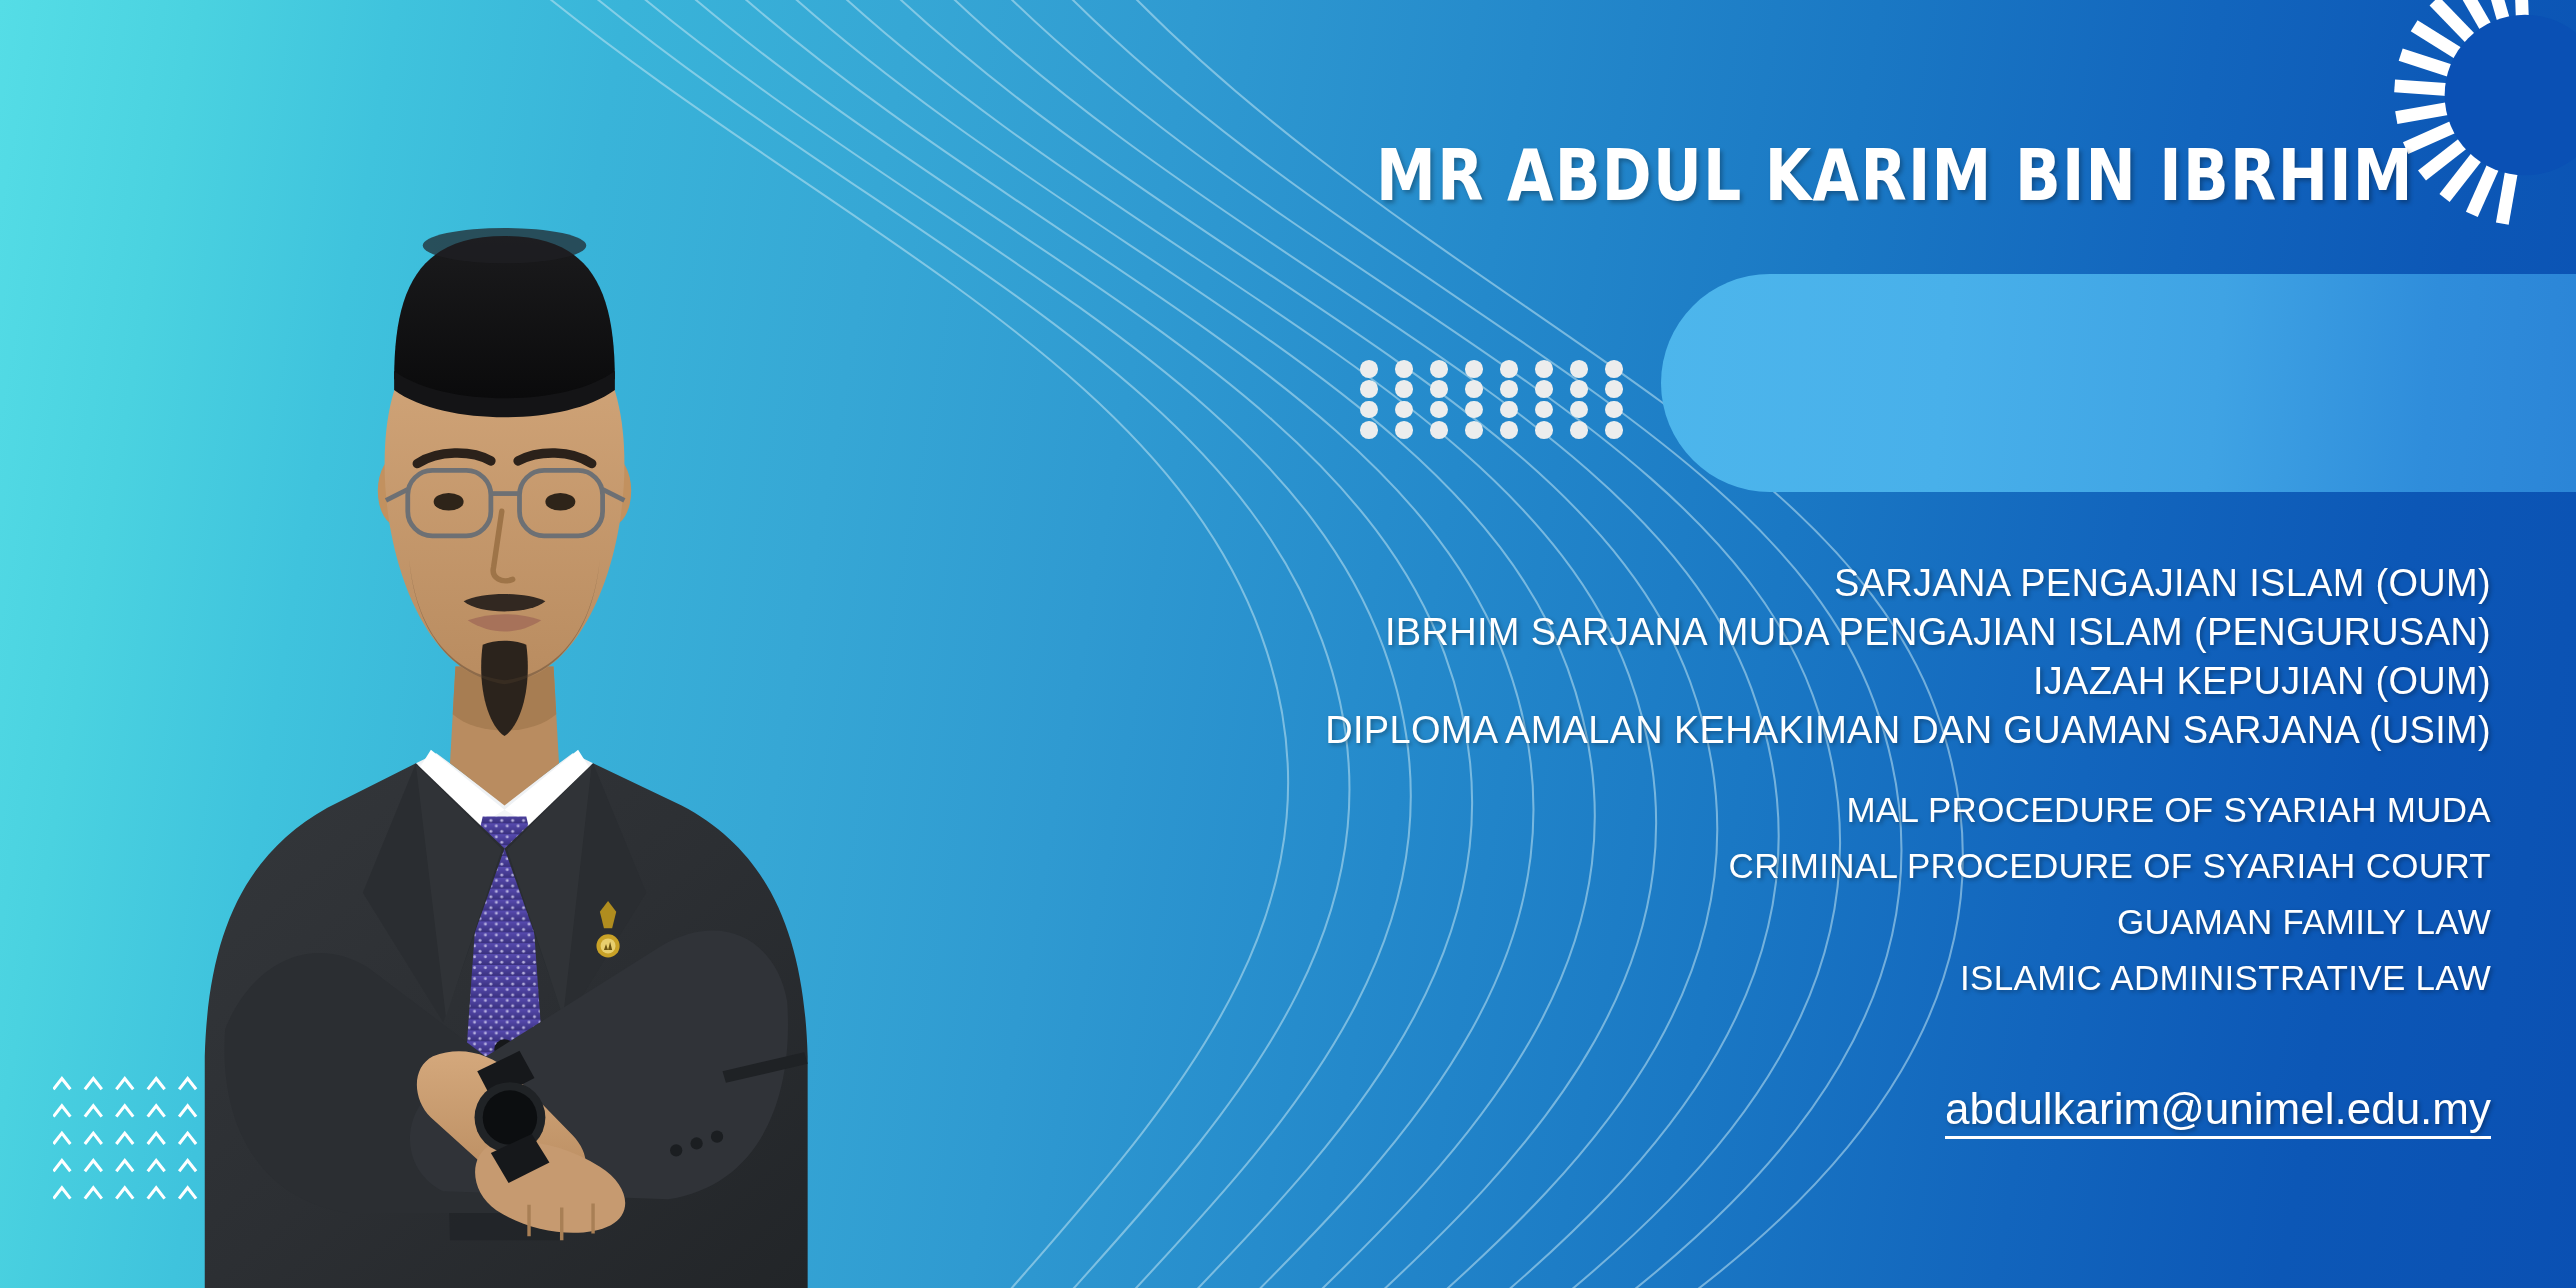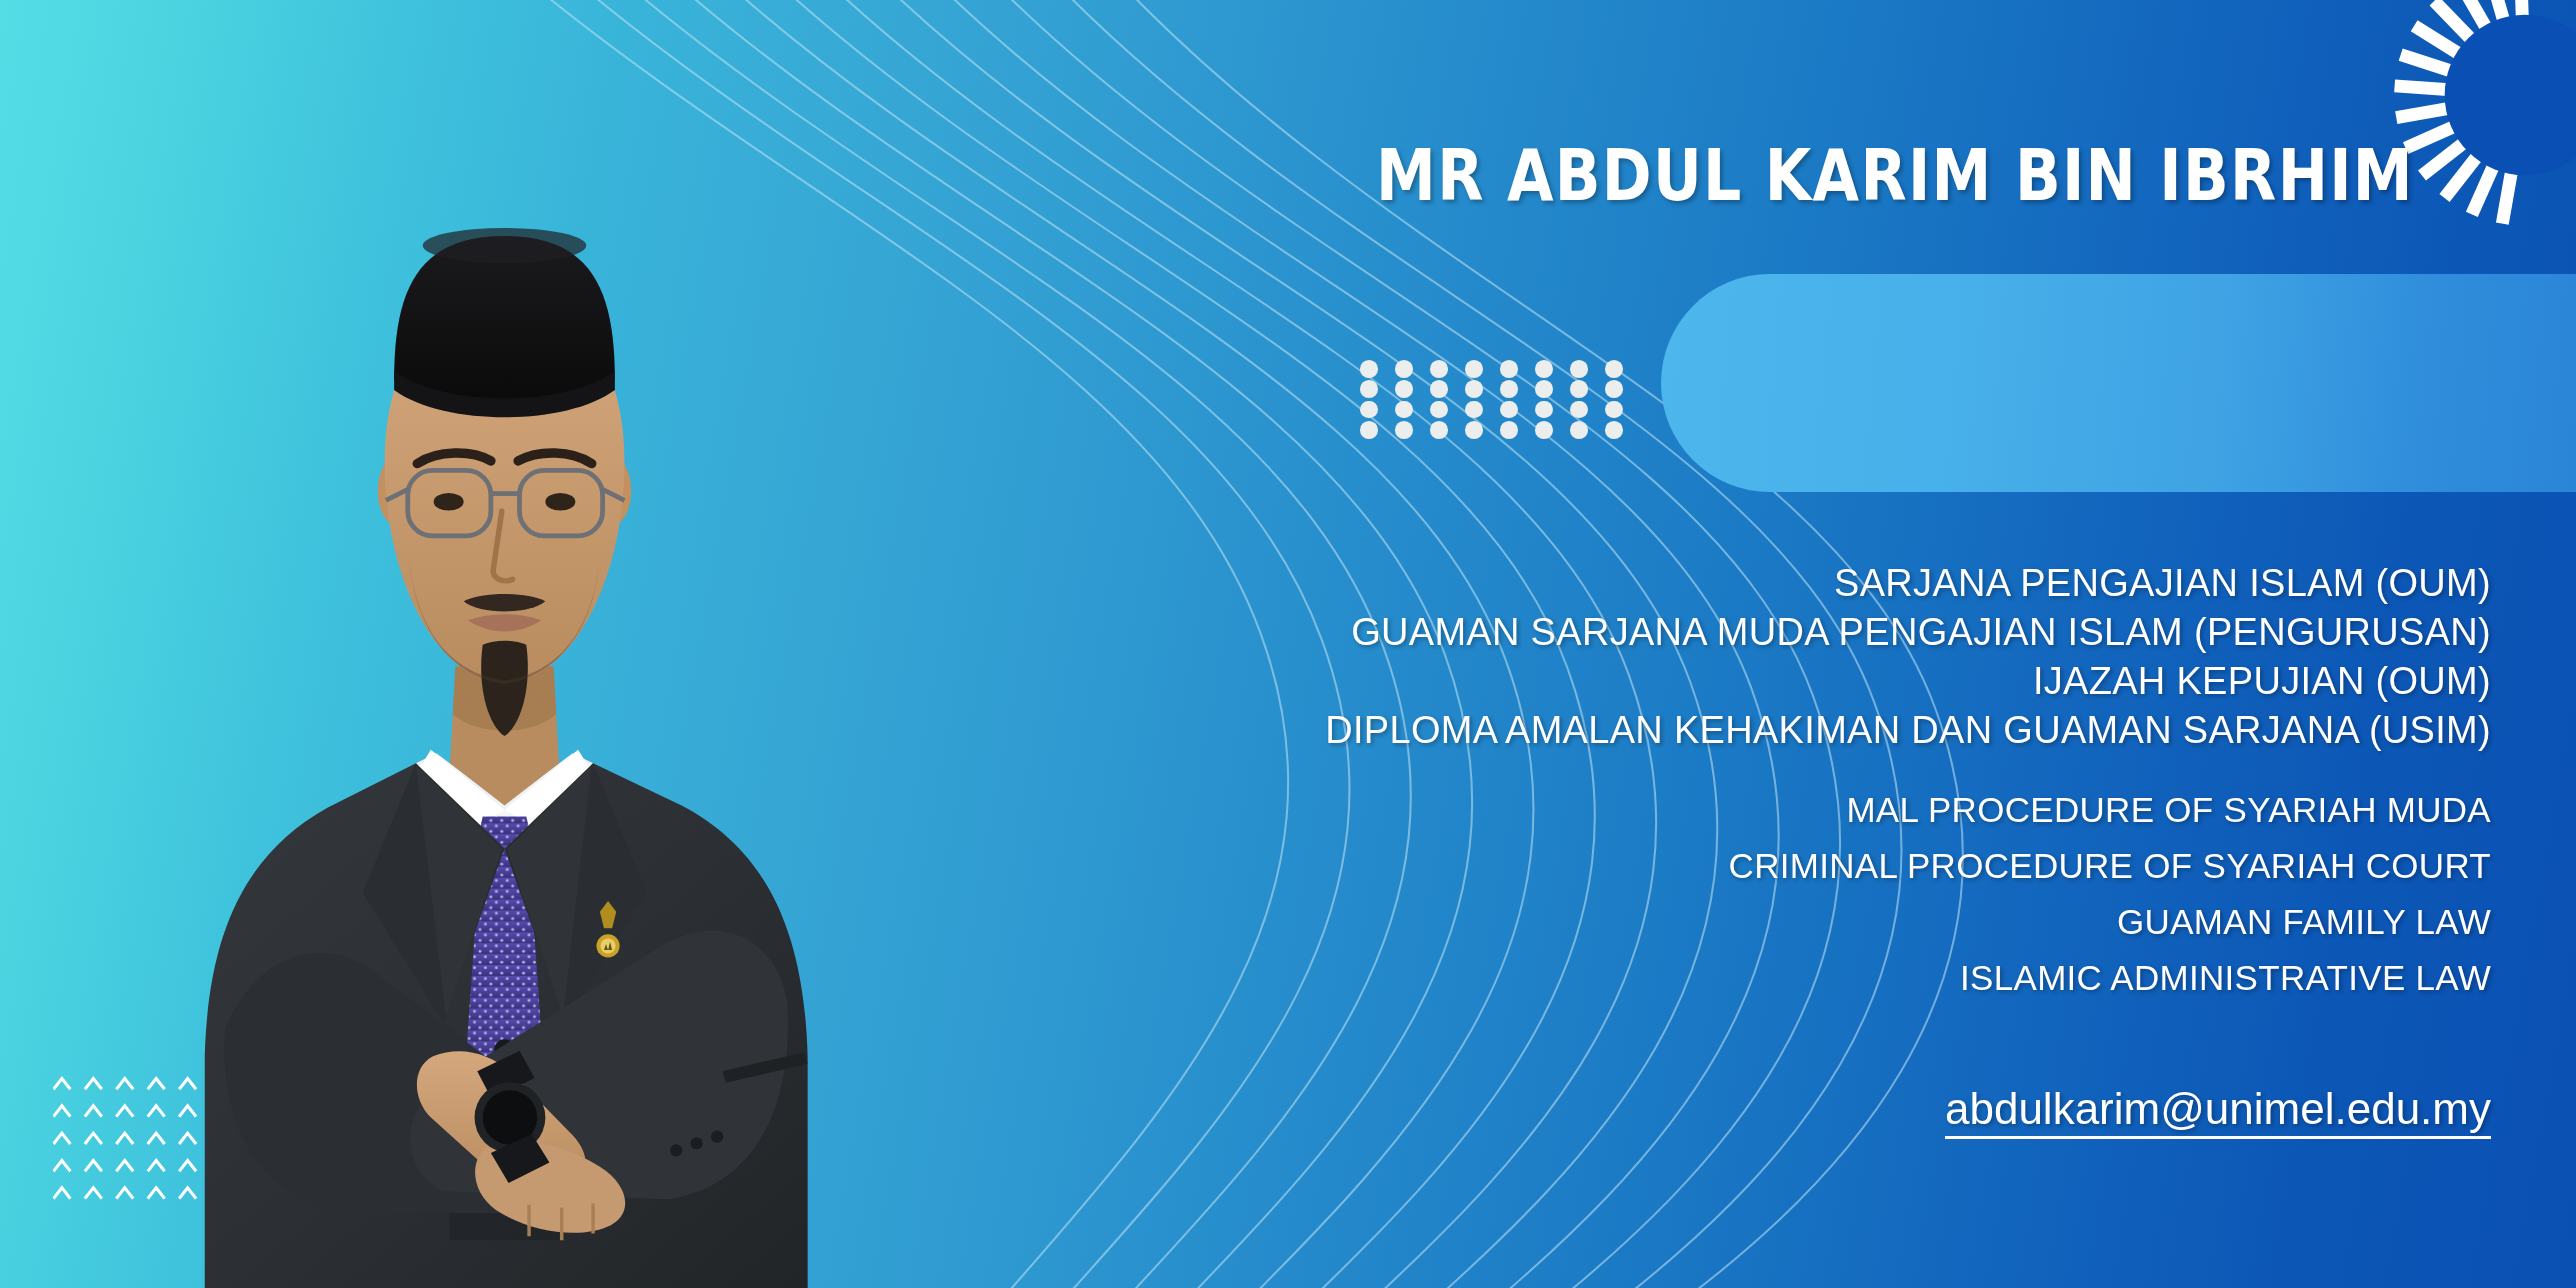--- a/index.html
+++ b/index.html
@@ -289,21 +289,21 @@
              C 534 942 520 884 528 826 Z" fill="#2b231c"></path>
 
     <path d="M 420 700 C 428 790 470 868 560 884 C 650 868 692 790 700 700
              C 690 800 642 868 560 878 C 478 868 430 800 420 700 Z" fill="#4a3a2b" opacity="0.4"></path>
   </svg>
 
   <div id="title">MR ABDUL KARIM BIN IBRHIM</div>
 
   <div class="textcol" id="quals">
     <div>SARJANA PENGAJIAN ISLAM (OUM)</div>
-    <div>GUAMAN SARJANA MUDA PENGAJIAN ISLAM (PENGURUSAN)</div>
+    <div>IBRHIM SARJANA MUDA PENGAJIAN ISLAM (PENGURUSAN)</div>
     <div>IJAZAH KEPUJIAN (OUM)</div>
     <div>DIPLOMA AMALAN KEHAKIMAN DAN GUAMAN SARJANA (USIM)</div>
   </div>
 
   <div class="textcol" id="fields">
     <div>MAL PROCEDURE OF SYARIAH MUDA</div>
     <div>CRIMINAL PROCEDURE OF SYARIAH COURT</div>
     <div>GUAMAN FAMILY LAW</div>
     <div>ISLAMIC ADMINISTRATIVE LAW</div>
   </div>

